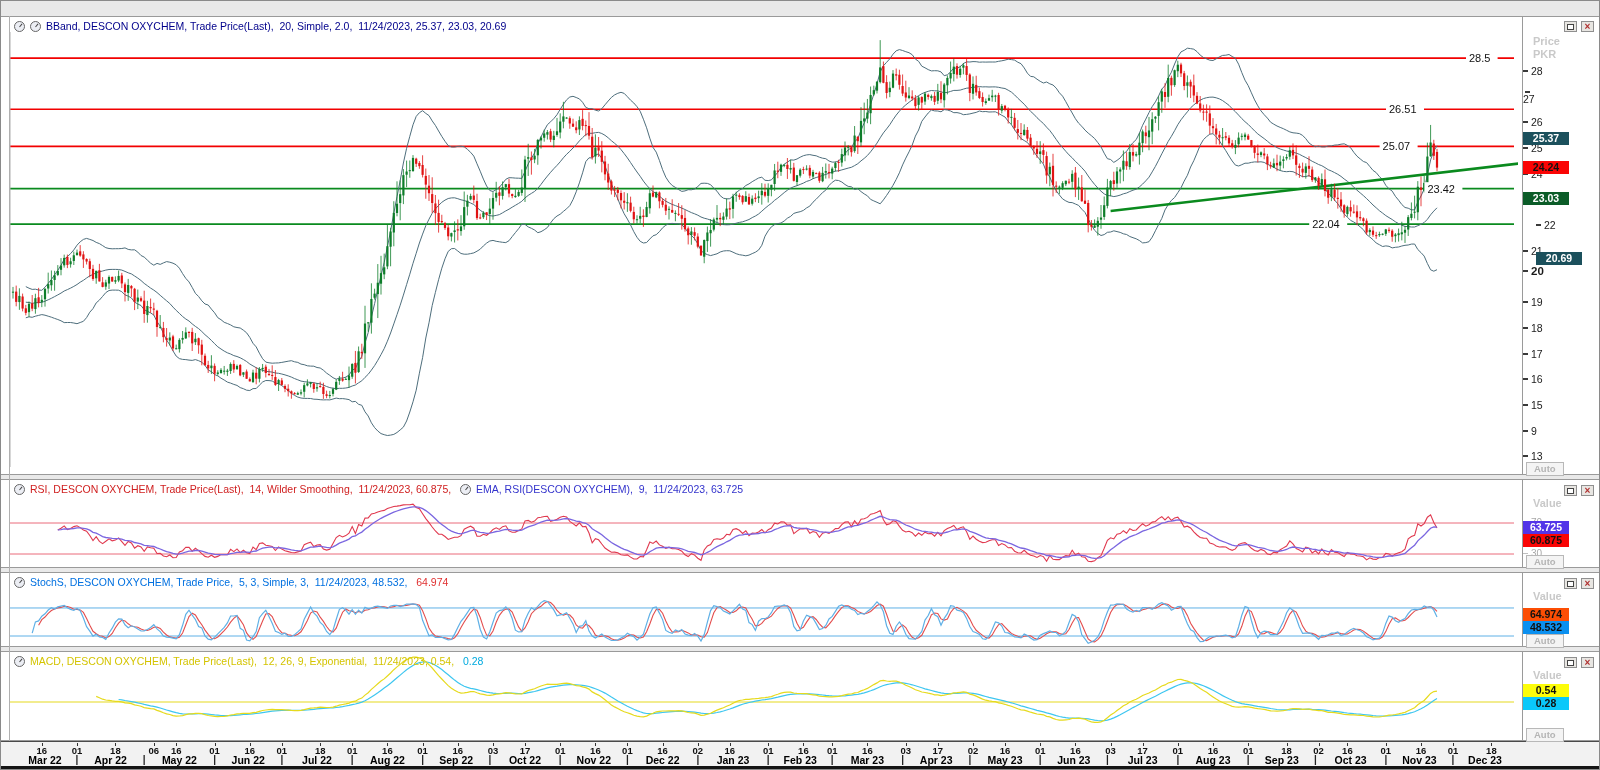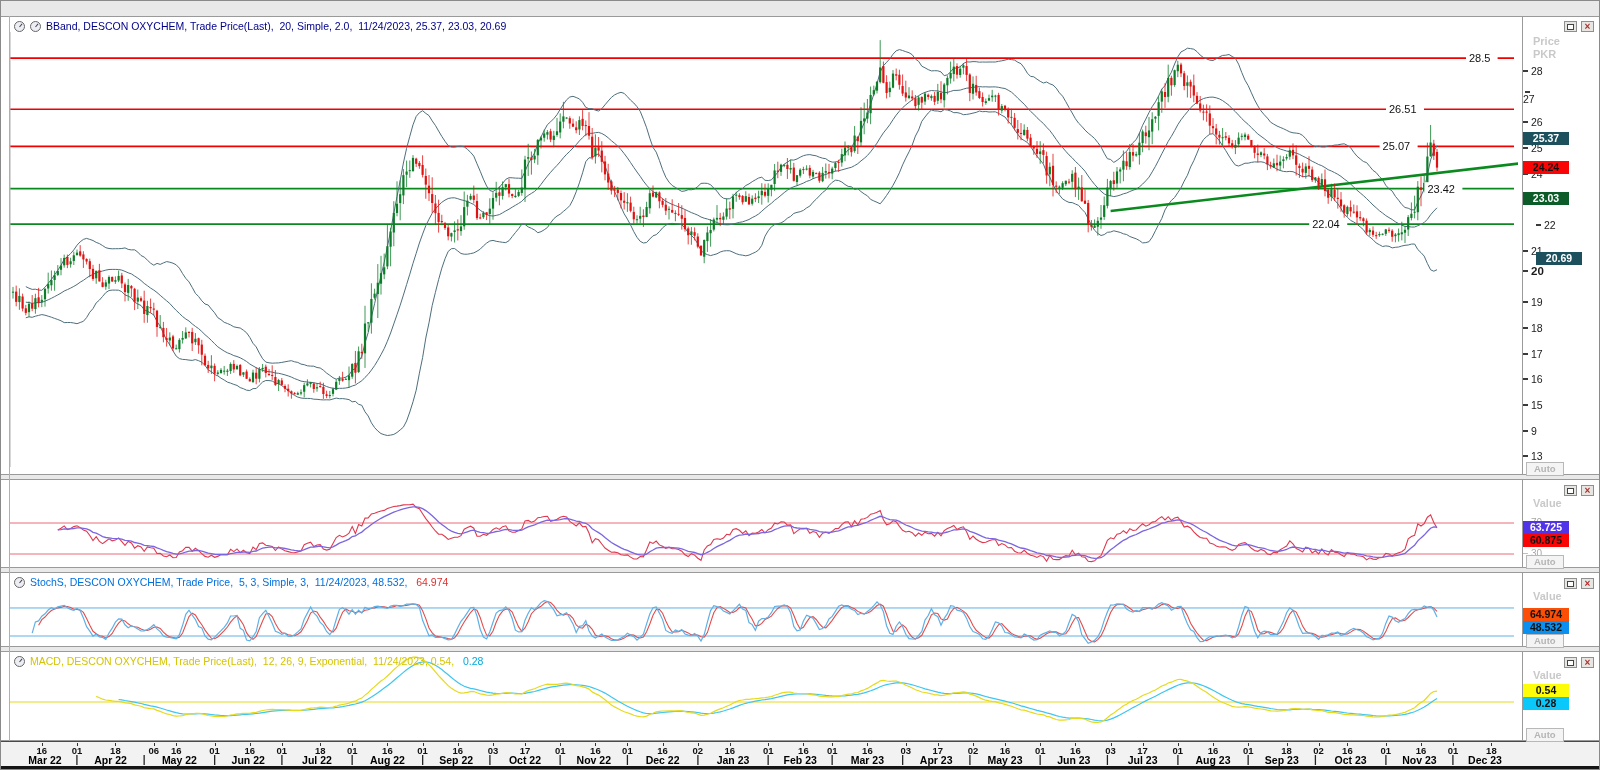--- a/index.html
+++ b/index.html
@@ -1054,20 +1054,21 @@
       </div>
   </div>
 
   <div class="panel" id="panel-rsi">
     <svg id="svg-rsi" width="1522" height="89">
         <line x1="9" y1="43" x2="1513" y2="43" stroke="#ea6a7a" stroke-width="1"></line>
         <line x1="9" y1="74" x2="1513" y2="74" stroke="#ea6a7a" stroke-width="1"></line>
         <polyline points="56.8,49.9 60.0,48.2 63.2,45.9 66.4,49.7 69.6,48.5 72.8,46.6 76.0,45.8 79.2,47.6 82.4,49.9 85.6,51.2 88.8,55.5 92.0,60.5 95.2,56.6 98.4,61.4 101.6,63.6 104.8,61.3 108.0,58.8 111.2,60.8 114.4,60.1 117.6,57.9 120.8,61.6 124.0,65.3 127.2,61.5 130.4,63.0 133.6,68.1 136.8,65.7 140.0,66.9 143.2,71.3 146.4,66.9 149.6,67.7 152.8,68.2 156.0,73.5 159.2,73.3 162.4,76.0 165.6,76.7 168.8,75.0 172.0,77.7 175.2,77.5 178.4,71.9 181.6,70.7 184.8,67.2 188.0,67.4 191.2,71.2 194.4,68.3 197.6,70.6 200.8,73.6 204.0,76.4 207.2,77.2 210.4,75.2 213.6,77.3 216.8,76.4 220.0,74.5 223.2,74.7 226.4,74.7 229.6,69.4 232.8,71.6 236.0,68.9 239.2,72.6 242.4,70.3 245.6,72.7 248.8,73.7 252.0,67.1 255.2,69.6 258.4,63.4 261.6,62.9 264.8,65.2 268.0,65.7 271.2,66.5 274.4,70.5 277.6,67.0 280.8,69.1 284.0,70.7 287.2,71.6 290.4,72.5 293.6,72.8 296.8,71.9 300.0,71.1 303.2,64.7 306.4,63.2 309.6,62.2 312.8,66.6 316.0,65.0 319.2,64.7 322.4,69.1 325.6,70.1 328.8,69.2 332.0,63.4 335.2,57.6 338.4,55.3 341.6,57.0 344.8,55.6 348.0,53.2 351.2,46.6 354.4,53.6 357.6,44.5 360.8,45.9 364.0,38.1 367.2,37.9 370.4,34.0 373.6,33.3 376.8,32.0 380.0,31.0 383.2,30.4 386.4,28.6 389.6,27.6 392.8,26.5 396.0,26.1 399.2,25.6 402.4,24.9 405.6,24.7 408.8,24.7 412.0,24.2 415.2,27.5 418.4,28.8 421.6,33.7 424.8,38.6 428.0,42.7 431.2,47.0 434.4,51.0 437.6,54.2 440.8,54.3 444.0,56.5 447.2,59.4 450.4,58.3 453.6,57.3 456.8,57.3 460.0,55.7 463.2,49.2 466.4,47.4 469.6,46.2 472.8,48.2 476.0,56.3 479.2,56.2 482.4,54.3 485.6,55.3 488.8,52.9 492.0,49.4 495.2,47.8 498.4,49.4 501.6,46.7 504.8,45.8 508.0,50.9 511.2,52.2 514.4,52.1 517.6,50.6 520.8,48.9 524.0,40.9 527.2,40.4 530.4,42.2 533.6,41.1 536.8,37.7 540.0,37.3 543.2,36.5 546.4,36.3 549.6,41.4 552.8,40.4 556.0,39.3 559.2,37.2 562.4,36.2 565.6,37.0 568.8,41.4 572.0,43.6 575.2,46.0 578.4,42.8 581.6,46.7 584.8,46.4 588.0,53.0 591.2,62.8 594.4,58.7 597.6,59.8 600.8,64.0 604.0,68.0 607.2,70.2 610.4,72.3 613.6,72.1 616.8,72.8 620.0,74.7 623.2,75.3 626.4,74.9 629.6,77.1 632.8,79.0 636.0,79.0 639.2,76.5 642.4,76.8 645.6,69.8 648.8,62.0 652.0,63.4 655.2,61.1 658.4,64.9 661.6,66.2 664.8,68.4 668.0,67.2 671.2,68.7 674.4,68.8 677.6,69.4 680.8,71.2 684.0,74.8 687.2,76.6 690.4,73.7 693.6,75.1 696.8,78.2 700.0,80.3 703.2,70.0 706.4,65.9 709.6,64.6 712.8,59.4 716.0,58.7 719.2,59.4 722.4,58.0 725.6,54.3 728.8,54.8 732.0,49.4 735.2,48.7 738.4,50.3 741.6,53.5 744.8,50.8 748.0,55.6 751.2,53.0 754.4,53.3 757.6,52.0 760.8,49.5 764.0,52.8 767.2,49.7 770.4,48.0 773.6,43.1 776.8,44.0 780.0,41.8 783.2,42.0 786.4,45.1 789.6,44.8 792.8,53.6 796.0,51.1 799.2,48.8 802.4,48.9 805.6,48.4 808.8,53.3 812.0,51.5 815.2,52.5 818.4,57.4 821.6,53.2 824.8,52.3 828.0,53.5 831.2,51.3 834.4,48.6 837.6,48.4 840.8,44.6 844.0,42.1 847.2,41.8 850.4,46.6 853.6,40.7 856.8,44.9 860.0,39.3 863.2,38.7 866.4,37.4 869.6,34.2 872.8,33.5 876.0,32.3 879.2,30.6 882.4,39.7 885.6,44.8 888.8,43.7 892.0,40.8 895.2,41.8 898.4,46.3 901.6,50.3 904.8,52.0 908.0,51.3 911.2,52.7 914.4,56.1 917.6,53.0 920.8,55.3 924.0,52.2 927.2,53.7 930.4,53.4 933.6,56.2 936.8,52.3 940.0,55.8 943.2,50.6 946.4,48.6 949.6,47.2 952.8,45.4 956.0,49.6 959.2,47.8 962.4,46.8 965.6,51.8 968.8,59.3 972.0,56.0 975.2,59.2 978.4,61.2 981.6,62.6 984.8,62.2 988.0,60.8 991.2,59.7 994.4,59.7 997.6,65.5 1000.8,63.6 1004.0,64.9 1007.2,67.8 1010.4,67.5 1013.6,71.2 1016.8,72.7 1020.0,73.0 1023.2,70.3 1026.4,73.2 1029.6,75.3 1032.8,76.0 1036.0,77.4 1039.2,75.6 1042.4,76.6 1045.6,81.3 1048.8,75.5 1052.0,79.3 1055.2,79.6 1058.4,79.6 1061.6,77.2 1064.8,75.6 1068.0,76.0 1071.2,70.2 1074.4,74.8 1077.6,73.1 1080.8,76.8 1084.0,77.3 1087.2,81.3 1090.4,81.6 1093.6,80.8 1096.8,77.7 1100.0,75.6 1103.2,68.3 1106.4,60.3 1109.6,57.8 1112.8,58.9 1116.0,54.3 1119.2,53.6 1122.4,50.7 1125.6,53.3 1128.8,48.8 1132.0,50.5 1135.2,50.0 1138.4,46.6 1141.6,43.8 1144.8,46.2 1148.0,44.7 1151.2,42.1 1154.4,41.5 1157.6,38.6 1160.8,36.7 1164.0,39.9 1167.2,36.7 1170.4,40.4 1173.6,37.9 1176.8,37.1 1180.0,41.4 1183.2,47.0 1186.4,46.2 1189.6,48.0 1192.8,51.8 1196.0,55.0 1199.2,57.5 1202.4,58.1 1205.6,58.3 1208.8,63.0 1212.0,63.9 1215.2,66.0 1218.4,67.0 1221.6,66.8 1224.8,67.0 1228.0,69.0 1231.2,70.3 1234.4,68.9 1237.6,64.4 1240.8,63.3 1244.0,62.6 1247.2,65.0 1250.4,68.3 1253.6,70.5 1256.8,71.3 1260.0,69.4 1263.2,70.7 1266.4,74.0 1269.6,74.7 1272.8,72.1 1276.0,72.9 1279.2,69.8 1282.4,67.9 1285.6,66.0 1288.8,60.9 1292.0,63.9 1295.2,68.6 1298.4,70.0 1301.6,71.9 1304.8,67.1 1308.0,68.2 1311.2,72.9 1314.4,70.8 1317.6,73.9 1320.8,68.9 1324.0,73.1 1327.2,75.1 1330.4,69.6 1333.6,72.2 1336.8,72.6 1340.0,74.8 1343.2,76.5 1346.4,72.5 1349.6,73.9 1352.8,74.1 1356.0,75.7 1359.2,76.0 1362.4,76.8 1365.6,79.9 1368.8,77.8 1372.0,79.1 1375.2,79.4 1378.4,77.6 1381.6,77.4 1384.8,73.3 1388.0,73.9 1391.2,76.2 1394.4,74.0 1397.6,72.8 1400.8,71.8 1404.0,69.2 1407.2,58.8 1410.4,56.6 1413.6,55.3 1416.8,43.9 1420.0,46.0 1423.2,43.6 1426.4,37.2 1429.6,34.9 1432.8,42.4 1436.0,48.0" fill="none" stroke="#e0394f" stroke-width="1.1"></polyline>
         <polyline points="56.8,49.9 60.0,49.6 63.2,48.9 66.4,49.0 69.6,48.9 72.8,48.5 76.0,47.9 79.2,47.9 82.4,48.3 85.6,48.9 88.8,50.2 92.0,52.3 95.2,53.1 98.4,54.8 101.6,56.6 104.8,57.5 108.0,57.8 111.2,58.4 114.4,58.7 117.6,58.6 120.8,59.2 124.0,60.4 127.2,60.6 130.4,61.1 133.6,62.5 136.8,63.1 140.0,63.9 143.2,65.4 146.4,65.7 149.6,66.1 152.8,66.5 156.0,67.9 159.2,69.0 162.4,70.4 165.6,71.7 168.8,72.3 172.0,73.4 175.2,74.2 178.4,73.8 181.6,73.2 184.8,72.0 188.0,71.1 191.2,71.1 194.4,70.5 197.6,70.5 200.8,71.2 204.0,72.2 207.2,73.2 210.4,73.6 213.6,74.3 216.8,74.7 220.0,74.7 223.2,74.7 226.4,74.7 229.6,73.6 232.8,73.2 236.0,72.4 239.2,72.4 242.4,72.0 245.6,72.1 248.8,72.4 252.0,71.4 255.2,71.0 258.4,69.5 261.6,68.2 264.8,67.6 268.0,67.2 271.2,67.1 274.4,67.8 277.6,67.6 280.8,67.9 284.0,68.5 287.2,69.1 290.4,69.8 293.6,70.4 296.8,70.7 300.0,70.8 303.2,69.6 306.4,68.3 309.6,67.1 312.8,67.0 316.0,66.6 319.2,66.2 322.4,66.8 325.6,67.4 328.8,67.8 332.0,66.9 335.2,65.1 338.4,63.1 341.6,61.9 344.8,60.6 348.0,59.1 351.2,56.6 354.4,56.0 357.6,53.7 360.8,52.1 364.0,49.3 367.2,47.0 370.4,44.4 373.6,42.2 376.8,40.2 380.0,38.3 383.2,36.7 386.4,35.1 389.6,33.6 392.8,32.2 396.0,31.0 399.2,29.9 402.4,28.9 405.6,28.1 408.8,27.4 412.0,26.8 415.2,26.9 418.4,27.3 421.6,28.6 424.8,30.6 428.0,33.0 431.2,35.8 434.4,38.8 437.6,41.9 440.8,44.4 444.0,46.8 447.2,49.3 450.4,51.1 453.6,52.4 456.8,53.4 460.0,53.8 463.2,52.9 466.4,51.8 469.6,50.7 472.8,50.2 476.0,51.4 479.2,52.3 482.4,52.7 485.6,53.3 488.8,53.2 492.0,52.4 495.2,51.5 498.4,51.1 501.6,50.2 504.8,49.3 508.0,49.6 511.2,50.1 514.4,50.5 517.6,50.5 520.8,50.2 524.0,48.4 527.2,46.8 530.4,45.8 533.6,44.9 536.8,43.5 540.0,42.2 543.2,41.1 546.4,40.1 549.6,40.4 552.8,40.4 556.0,40.2 559.2,39.6 562.4,38.9 565.6,38.5 568.8,39.1 572.0,40.0 575.2,41.2 578.4,41.5 581.6,42.6 584.8,43.3 588.0,45.3 591.2,48.8 594.4,50.7 597.6,52.6 600.8,54.8 604.0,57.5 607.2,60.0 610.4,62.5 613.6,64.4 616.8,66.1 620.0,67.8 623.2,69.3 626.4,70.4 629.6,71.8 632.8,73.2 636.0,74.4 639.2,74.8 642.4,75.2 645.6,74.1 648.8,71.7 652.0,70.0 655.2,68.2 658.4,67.6 661.6,67.3 664.8,67.5 668.0,67.5 671.2,67.7 674.4,67.9 677.6,68.2 680.8,68.8 684.0,70.0 687.2,71.3 690.4,71.8 693.6,72.5 696.8,73.6 700.0,74.9 703.2,74.0 706.4,72.3 709.6,70.8 712.8,68.5 716.0,66.6 719.2,65.1 722.4,63.7 725.6,61.8 728.8,60.4 732.0,58.2 735.2,56.3 738.4,55.1 741.6,54.8 744.8,54.0 748.0,54.3 751.2,54.0 754.4,53.9 757.6,53.5 760.8,52.7 764.0,52.7 767.2,52.1 770.4,51.3 773.6,49.7 776.8,48.5 780.0,47.2 783.2,46.1 786.4,45.9 789.6,45.7 792.8,47.3 796.0,48.0 799.2,48.2 802.4,48.3 805.6,48.3 808.8,49.3 812.0,49.8 815.2,50.3 818.4,51.7 821.6,52.0 824.8,52.1 828.0,52.4 831.2,52.1 834.4,51.4 837.6,50.8 840.8,49.6 844.0,48.1 847.2,46.8 850.4,46.8 853.6,45.6 856.8,45.4 860.0,44.2 863.2,43.1 866.4,42.0 869.6,40.4 872.8,39.0 876.0,37.7 879.2,36.3 882.4,37.0 885.6,38.5 888.8,39.6 892.0,39.8 895.2,40.2 898.4,41.4 901.6,43.2 904.8,45.0 908.0,46.2 911.2,47.5 914.4,49.2 917.6,50.0 920.8,51.1 924.0,51.3 927.2,51.8 930.4,52.1 933.6,52.9 936.8,52.8 940.0,53.4 943.2,52.8 946.4,52.0 949.6,51.0 952.8,49.9 956.0,49.8 959.2,49.4 962.4,48.9 965.6,49.5 968.8,51.4 972.0,52.4 975.2,53.7 978.4,55.2 981.6,56.7 984.8,57.8 988.0,58.4 991.2,58.6 994.4,58.9 997.6,60.2 1000.8,60.9 1004.0,61.7 1007.2,62.9 1010.4,63.8 1013.6,65.3 1016.8,66.8 1020.0,68.0 1023.2,68.5 1026.4,69.4 1029.6,70.6 1032.8,71.7 1036.0,72.8 1039.2,73.4 1042.4,74.0 1045.6,75.5 1048.8,75.5 1052.0,76.2 1055.2,76.9 1058.4,77.5 1061.6,77.4 1064.8,77.0 1068.0,76.8 1071.2,75.5 1074.4,75.4 1077.6,74.9 1080.8,75.3 1084.0,75.7 1087.2,76.8 1090.4,77.8 1093.6,78.4 1096.8,78.2 1100.0,77.7 1103.2,75.8 1106.4,72.7 1109.6,69.7 1112.8,67.6 1116.0,64.9 1119.2,62.6 1122.4,60.3 1125.6,58.9 1128.8,56.8 1132.0,55.6 1135.2,54.5 1138.4,52.9 1141.6,51.1 1144.8,50.1 1148.0,49.0 1151.2,47.6 1154.4,46.4 1157.6,44.8 1160.8,43.2 1164.0,42.6 1167.2,41.4 1170.4,41.2 1173.6,40.5 1176.8,39.9 1180.0,40.2 1183.2,41.5 1186.4,42.5 1189.6,43.6 1192.8,45.2 1196.0,47.2 1199.2,49.2 1202.4,51.0 1205.6,52.5 1208.8,54.6 1212.0,56.5 1215.2,58.4 1218.4,60.1 1221.6,61.4 1224.8,62.5 1228.0,63.8 1231.2,65.1 1234.4,65.9 1237.6,65.6 1240.8,65.1 1244.0,64.6 1247.2,64.7 1250.4,65.4 1253.6,66.4 1256.8,67.4 1260.0,67.8 1263.2,68.4 1266.4,69.5 1269.6,70.5 1272.8,70.9 1276.0,71.3 1279.2,71.0 1282.4,70.4 1285.6,69.5 1288.8,67.8 1292.0,67.0 1295.2,67.3 1298.4,67.8 1301.6,68.7 1304.8,68.3 1308.0,68.3 1311.2,69.2 1314.4,69.5 1317.6,70.4 1320.8,70.1 1324.0,70.7 1327.2,71.6 1330.4,71.2 1333.6,71.4 1336.8,71.6 1340.0,72.3 1343.2,73.1 1346.4,73.0 1349.6,73.2 1352.8,73.4 1356.0,73.8 1359.2,74.3 1362.4,74.8 1365.6,75.8 1368.8,76.2 1372.0,76.8 1375.2,77.3 1378.4,77.4 1381.6,77.4 1384.8,76.6 1388.0,76.0 1391.2,76.0 1394.4,75.6 1397.6,75.1 1400.8,74.4 1404.0,73.4 1407.2,70.5 1410.4,67.7 1413.6,65.2 1416.8,60.9 1420.0,57.9 1423.2,55.1 1426.4,51.5 1429.6,48.2 1432.8,47.0 1436.0,47.2" fill="none" stroke="#7a66e0" stroke-width="1.3"></polyline>
       </svg>
+    <div class="legend" id="legend-rsi"><div class="lg-icon"></div><span style="color: rgb(208, 32, 32);">RSI, DESCON OXYCHEM, Trade Price(Last),  14, Wilder Smoothing,  11/24/2023, 60.875,  </span><div class="lg-icon"></div><span style="color: rgb(51, 51, 204);">EMA, RSI(DESCON OXYCHEM),  9,  11/24/2023, 63.725</span></div>
     <div class="strip" id="strip-rsi">
         <div class="winbtn" style="left: 41px; top: 5px;">
           <div class="inner"></div>
         </div>
         <div class="winbtn close" style="left: 58px; top: 5px;">×</div>
         <div class="hdr" style="top: 17px;">Value</div>
         <div class="tick grey" style="top: 37px;">
           <div class="dash"></div>
           <span class="tlabel">70</span>
         </div>

